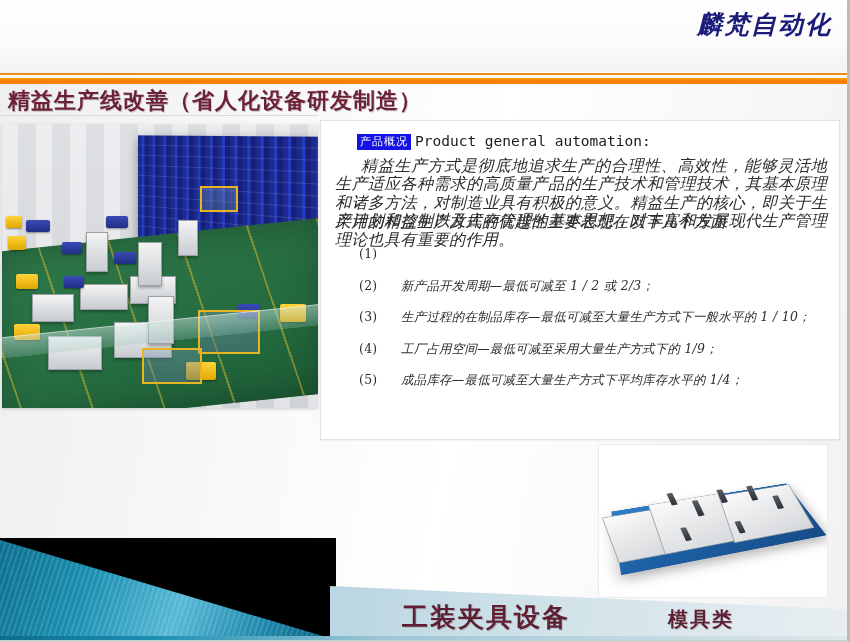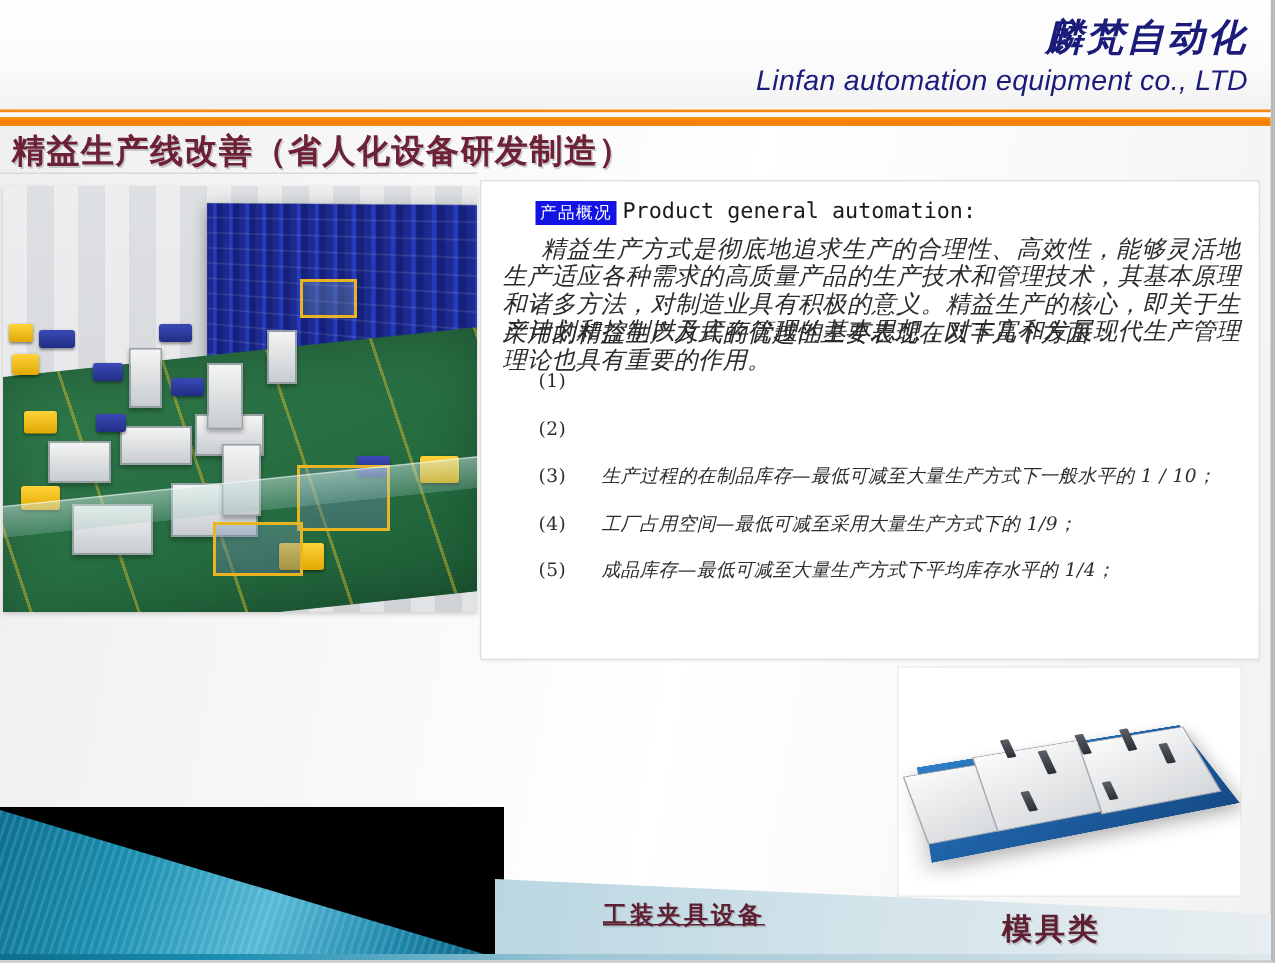--- a/index.html
+++ b/index.html
@@ -154,31 +154,30 @@
   .lightwedge{position:absolute;left:330px;top:586px;width:520px;height:56px;
       background:linear-gradient(100deg,#b9d6e2 0%,#d2e3ea 45%,#e8eef1 100%);
       clip-path:polygon(0 0,100% 42%,100% 100%,0 100%);}
   .baseline{position:absolute;left:0;top:636px;width:850px;height:6px;
       background:linear-gradient(90deg,#0d6d8c 0%,#1c8fb2 18%,#9ec6d6 45%,#dfe7ea 100%);}
 
   
   .cap{position:absolute;font-family:"DejaVu Serif","Liberation Serif",serif;
       font-weight:bold;color:#5e1f32;letter-spacing:2px;
       text-shadow:1px 1px 0 rgba(140,140,140,.4);}
-  .cap-left{left:402px;top:600px;font-size:16px;text-decoration:underline;}
+  .cap-left{left:402px;top:600px;font-size:26px;}
   .cap-right{left:668px;top:606px;font-size:20px;}
 </style>
 </head>
 <body>
 
 <div id="slide">
 
   <div class="hdr">
     <div class="hdr-cn">麟梵自动化</div>
-    <div class="hdr-en">Linfan automation equipment co., LTD</div>
   </div>
   <div class="rule-thin"></div>
   <div class="rule-gap"></div>
   <div class="rule-thick"></div>
 
   <div class="title">精益生产线改善（省人化设备研发制造）</div>
   <div class="title-rule"></div>
 
   <div class="photo-left">
     <div class="pl-wall"></div>
@@ -221,20 +220,21 @@
 
     <div class="para">精益生产方式是彻底地追求生产的合理性、高效性，能够灵活地生产适应各种需求的高质量产品的生产技术和管理技术，其基本原理和诸多方法，对制造业具有积极的意义。精益生产的核心，即关于生产计划和控制以及库存管理的基本思想，对丰富和发展现代生产管理理论也具有重要的作用。</div>
     <div class="para para2" style="top:92px;">采用的精益生产方式的优越性主要表现在以下几个方面：</div>
 
     <div class="list">
       <div class="li">
         <span class="li-n">(1)</span>
       </div>
       <div class="li">
         <span class="li-n">(2)</span>
+        <span class="li-t">新产品开发周期—最低可减至 1 / 2 或 2/3；</span>
       </div>
       <div class="li">
         <span class="li-n">(3)</span>
         <span class="li-t">生产过程的在制品库存—最低可减至大量生产方式下一般水平的 1 / 10；</span>
       </div>
       <div class="li">
         <span class="li-n">(4)</span>
         <span class="li-t">工厂占用空间—最低可减至采用大量生产方式下的 1/9；</span>
       </div>
       <div class="li">

